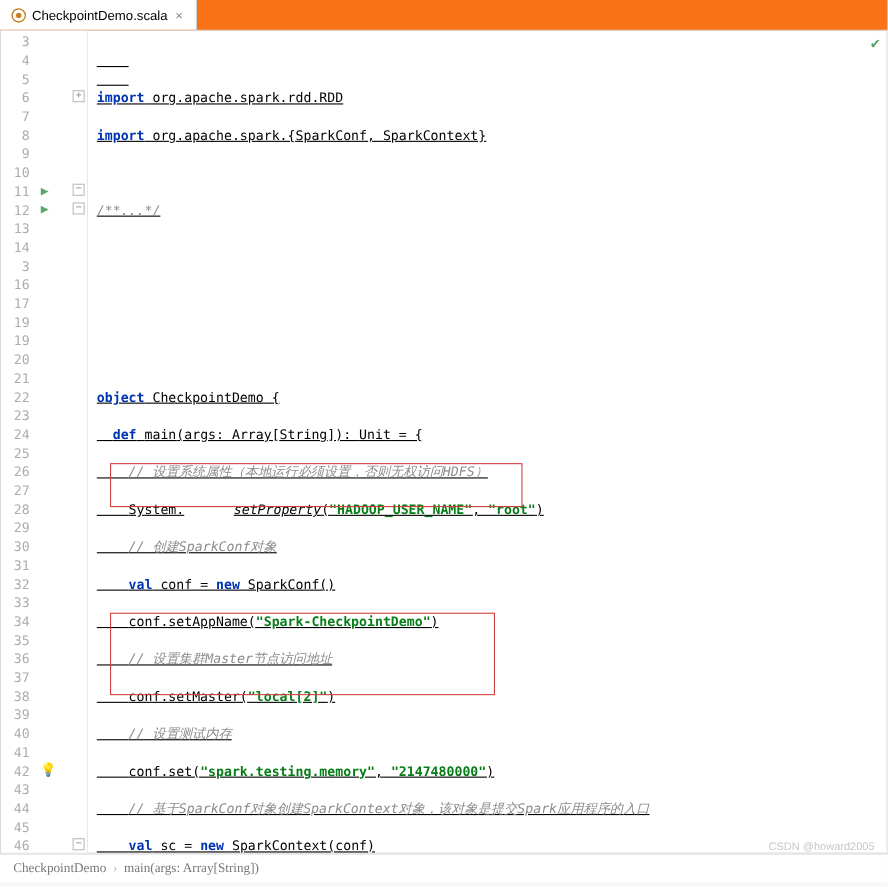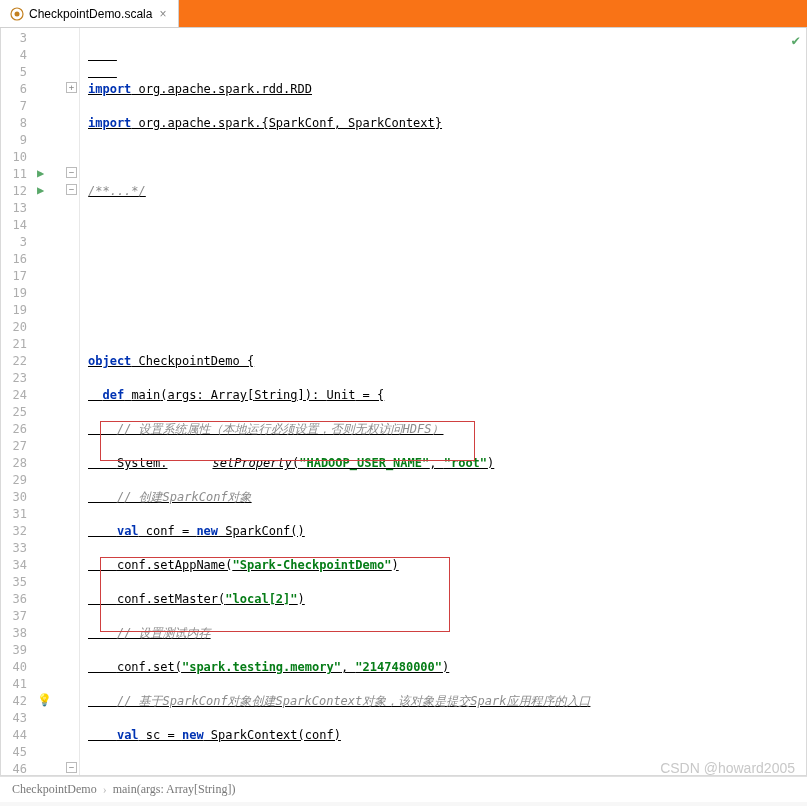--- a/index.html
+++ b/index.html
@@ -86,21 +86,21 @@
     .breadcrumb {
       display:flex; align-items:center; gap:6px;
       padding:4px 12px; background:#fff;
       border-top:1px solid #e0e0e0;
       font-family:Liberation Serif, serif;
       color:#787878; height:26px;
     }
     .breadcrumb .chev { color:#bbb; }
     .watermark {
       position:absolute; right:12px; bottom:30px;
-      color:#c8c8c8; font-family:sans-serif; font-size:14px;
+      color:#c8c8c8; font-family:sans-serif; font-size:10px;
       pointer-events:none;
     }
   </style>
 </head>
 <body>
 
 <div class="tab-bar">
   <div class="tab">
     <span class="tab-icon">
       <svg viewBox="0 0 14 14" width="14" height="14">
@@ -186,20 +186,21 @@
 <div class="ln"></div>
 <div class="ln"></div>
 <div class="ln"></div>
 <div class="ln"><span class="kw">object</span><span> CheckpointDemo {</span></div>
 <div class="ln">  <span class="kw">def</span> <span>main</span><span>(args: Array[</span><span>String</span><span>]): </span><span>Unit</span><span> = {</span></div>
 <div class="ln">    <span class="cmt">// 设置系统属性（本地运行必须设置，否则无权访问HDFS）</span></div>
 <div class="ln">    <span>System.</span><span class="fn">setProperty</span><span>(</span><span class="str">"HADOOP_USER_NAME"</span><span>, </span><span class="str">"root"</span><span>)</span></div>
 <div class="ln">    <span class="cmt">// 创建SparkConf对象</span></div>
 <div class="ln">    <span class="kw">val</span><span> conf = </span><span class="kw">new</span><span> SparkConf()</span></div>
 <div class="ln">    <span>conf.setAppName(</span><span class="str">"Spark-CheckpointDemo"</span><span>)</span></div>
+<div class="ln">    <span class="cmt">// 设置集群Master节点访问地址</span></div>
 <div class="ln">    <span>conf.setMaster(</span><span class="str">"local[2]"</span><span>)</span></div>
 <div class="ln">    <span class="cmt">// 设置测试内存</span></div>
 <div class="ln">    <span>conf.set(</span><span class="str">"spark.testing.memory"</span><span>, </span><span class="str">"2147480000"</span><span>)</span></div>
 <div class="ln">    <span class="cmt">// 基于SparkConf对象创建SparkContext对象，该对象是提交Spark应用程序的入口</span></div>
 <div class="ln">    <span class="kw">val</span><span> sc = </span><span class="kw">new</span><span> SparkContext(conf)</span></div>
 
 
 
 
 

